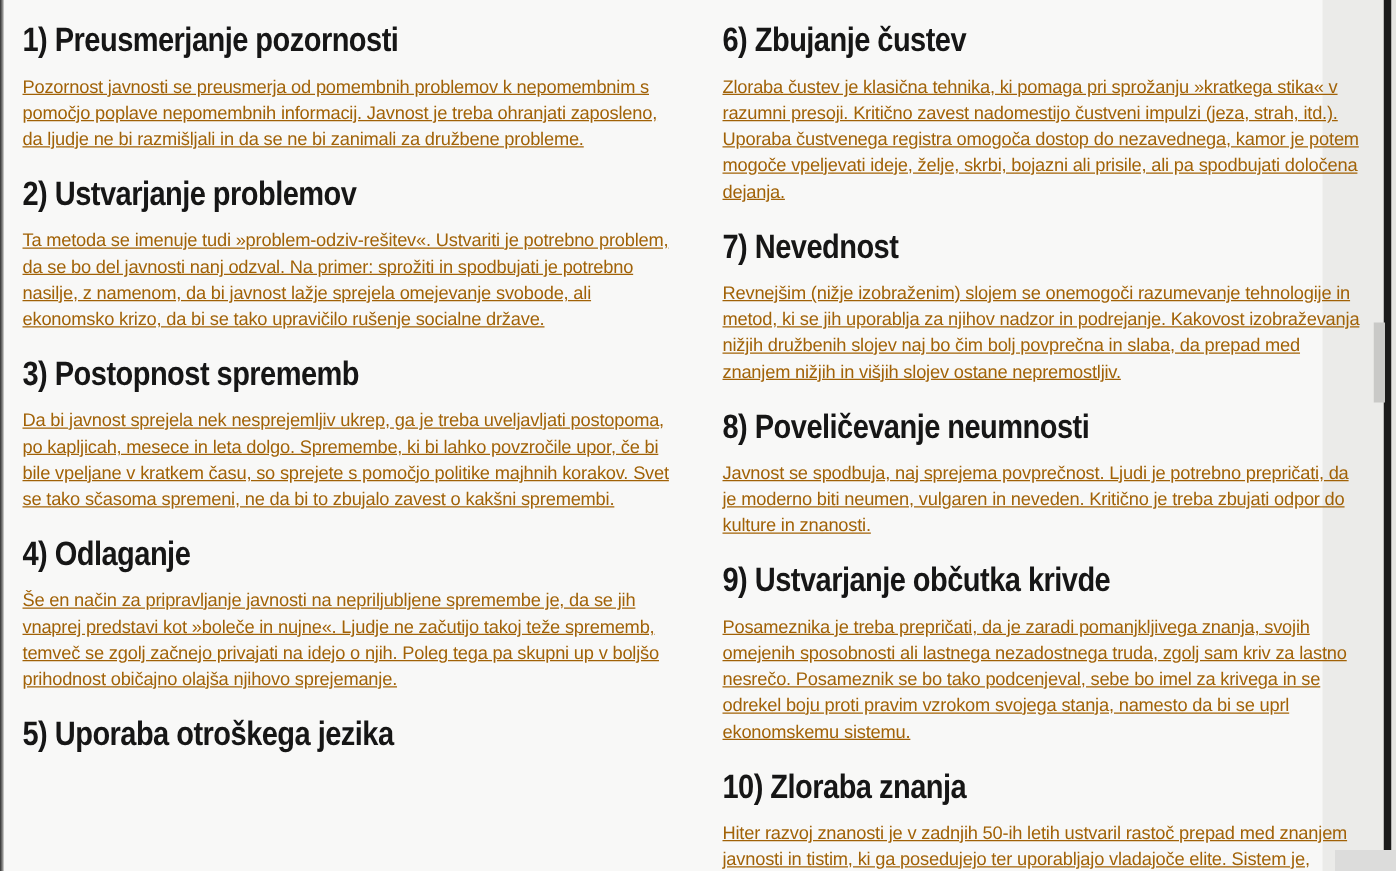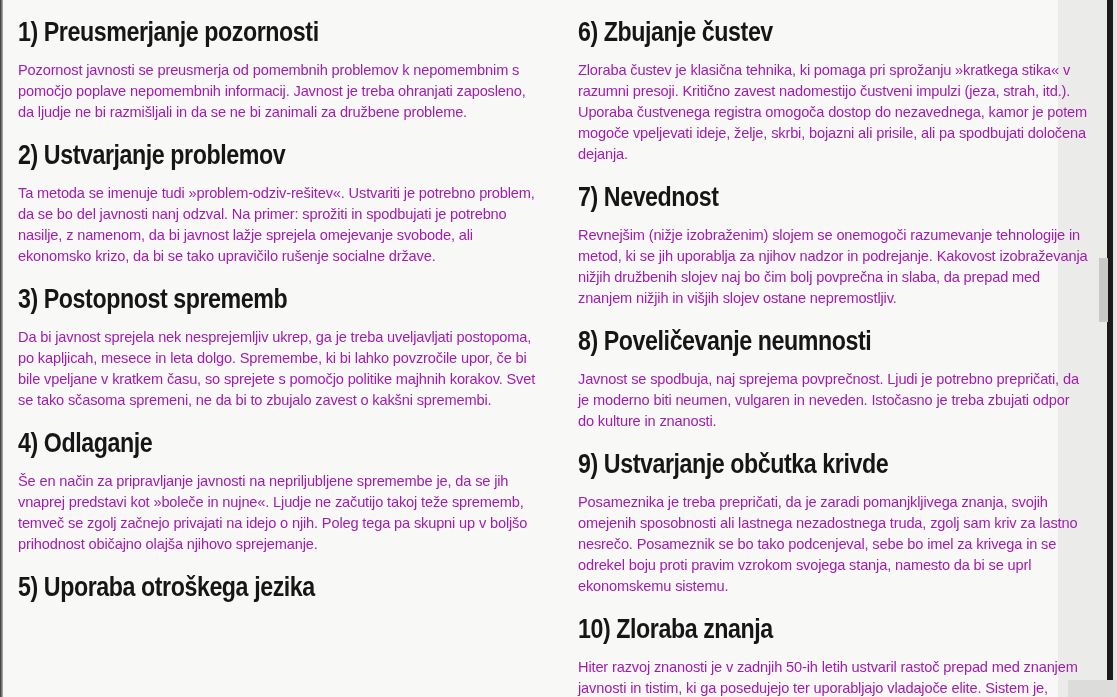--- a/index.html
+++ b/index.html
@@ -75,21 +75,22 @@
     color: #161616;
     transform: scaleX(0.86);
     transform-origin: left center;
     white-space: nowrap;
   }
   .section p {
     margin: 0 0 18px 0;
     font-size: 14.6px;
     line-height: 21px;
     letter-spacing: -0.15px;
-    color: #a21caf;
+    color: #a16207;
+    text-decoration: underline;
   }
   .col-right .section p { padding-right: 6px; }
 </style>
 </head>
 <body>
 
 <div class="page">
 
   <div class="left-edge-shadow"></div>
   <div class="right-margin-band"></div>
@@ -122,21 +123,21 @@
       <div class="section">
         <h2>6) Zbujanje čustev</h2>
         <p>Zloraba čustev je klasična tehnika, ki pomaga pri sprožanju »kratkega stika« v razumni presoji. Kritično zavest nadomestijo čustveni impulzi (jeza, strah, itd.). Uporaba čustvenega registra omogoča dostop do nezavednega, kamor je potem mogoče vpeljevati ideje, želje, skrbi, bojazni ali prisile, ali pa spodbujati določena dejanja.</p>
       </div>
       <div class="section">
         <h2>7) Nevednost</h2>
         <p>Revnejšim (nižje izobraženim) slojem se onemogoči razumevanje tehnologije in metod, ki se jih uporablja za njihov nadzor in podrejanje. Kakovost izobraževanja nižjih družbenih slojev naj bo čim bolj povprečna in slaba, da prepad med znanjem nižjih in višjih slojev ostane nepremostljiv.</p>
       </div>
       <div class="section">
         <h2>8) Poveličevanje neumnosti</h2>
-        <p>Javnost se spodbuja, naj sprejema povprečnost. Ljudi je potrebno prepričati, da je moderno biti neumen, vulgaren in neveden. Istočasno je treba zbujati odpor do kulture in znanosti.</p>
+        <p>Javnost se spodbuja, naj sprejema povprečnost. Ljudi je potrebno prepričati, da je moderno biti neumen, vulgaren in neveden. Kritično je treba zbujati odpor do kulture in znanosti.</p>
       </div>
       <div class="section">
         <h2>9) Ustvarjanje občutka krivde</h2>
         <p>Posameznika je treba prepričati, da je zaradi pomanjkljivega znanja, svojih omejenih sposobnosti ali lastnega nezadostnega truda, zgolj sam kriv za lastno nesrečo. Posameznik se bo tako podcenjeval, sebe bo imel za krivega in se odrekel boju proti pravim vzrokom svojega stanja, namesto da bi se uprl ekonomskemu sistemu.</p>
       </div>
       <div class="section">
         <h2>10) Zloraba znanja</h2>
         <p>Hiter razvoj znanosti je v zadnjih 50-ih letih ustvaril rastoč prepad med znanjem javnosti in tistim, ki ga posedujejo ter uporabljajo vladajoče elite. Sistem je, zahvaljujoč biologiji, nevrobiologiji in praktični psihologiji, deležen naprednega znanja o človeku na fizični in psihični ravni, kar se s pridom izkorišča.</p>
       </div>
     </div>

